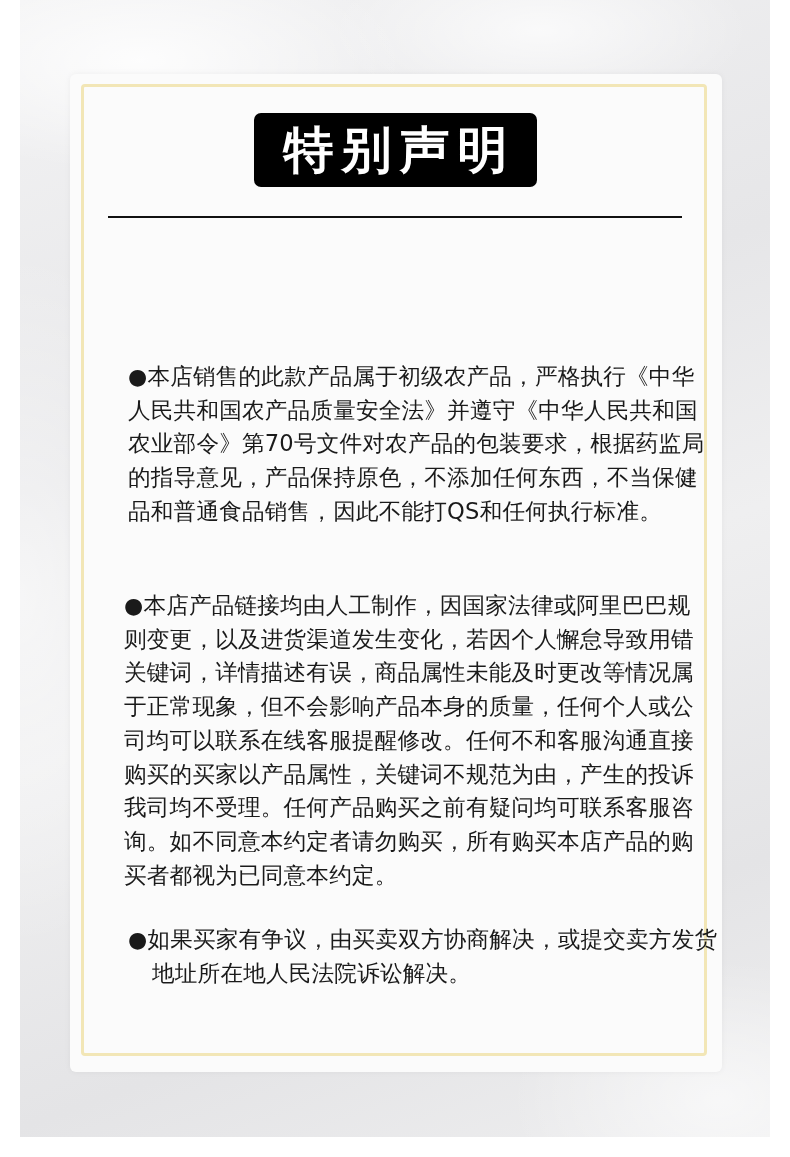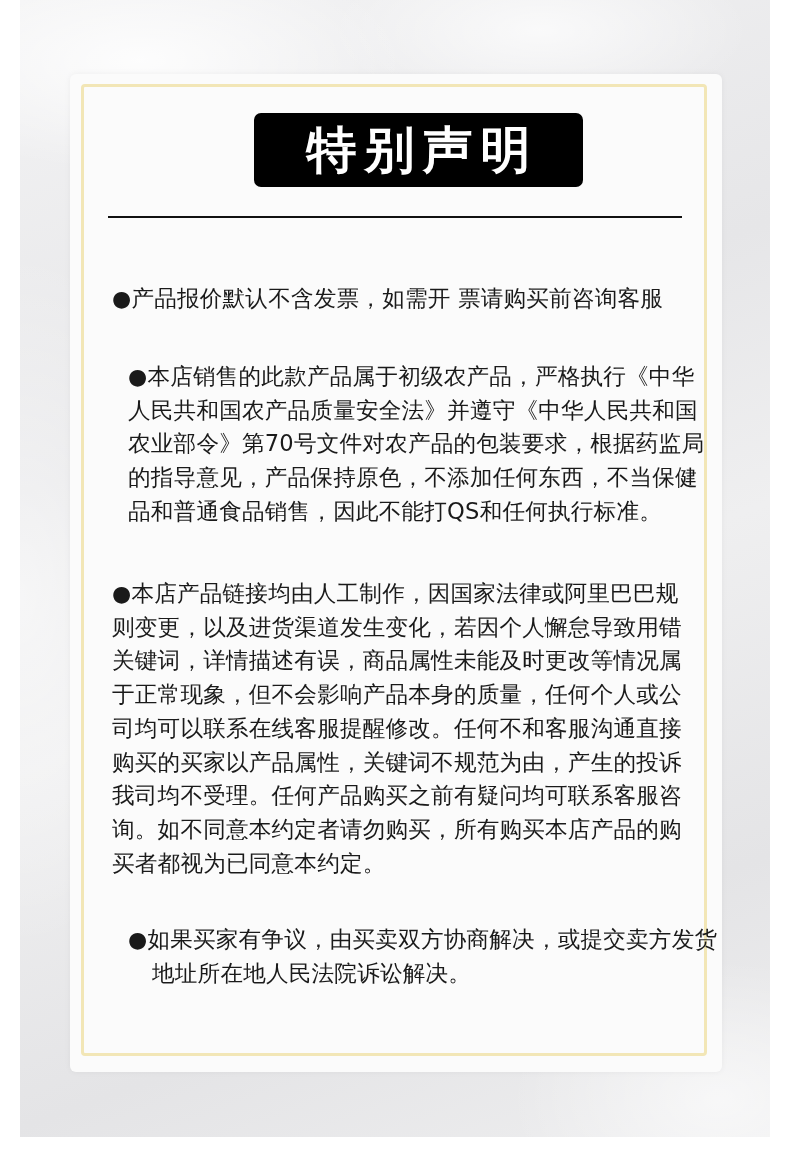--- a/index.html
+++ b/index.html
@@ -44,21 +44,21 @@
       width: 626px;
       height: 972px;
       border: 3px solid #f2e6b6;
       border-radius: 4px;
       box-sizing: border-box;
     }
     .title-box {
       position: absolute;
       left: 184px;
       top: 39px;
-      width: 329px;
+      width: 283px;
       height: 74px;
       background: #000000;
       border-radius: 7px;
       display: flex;
       align-items: center;
       justify-content: center;
     }
     .title-text {
       color: #ffffff;
       font-size: 50px;
@@ -116,28 +116,25 @@
 <div class="card">
   <div class="gold-frame"></div>
 
   <div class="title-box">
     <span class="title-text">特别声明</span>
   </div>
 
   <div class="divider"></div>
 
 
-  <p class="notice" id="notice-1" style="margin:0;">
-    <span class="bullet">●</span><span>产品报价默认不含发票，如需开 票请购买前咨询客服</span>
-  </p>
 
   <p class="notice" id="notice-2" style="margin:16px;">
     <span class="bullet">●</span><span>本店销售的此款产品属于初级农产品，严格执行《中华人民共和国农产品质量安全法》并遵守《中华人民共和国农业部令》第70号文件对农产品的包装要求，根据药监局的指导意见，产品保持原色，不添加任何东西，不当保健品和普通食品销售，因此不能打QS和任何执行标准。</span>
   </p>
 
-  <p class="notice" id="notice-3" style="margin:0;">
+  <p class="notice" id="notice-3" style="margin:12px;">
     <span class="bullet">●</span><span>本店产品链接均由人工制作，因国家法律或阿里巴巴规则变更，以及进货渠道发生变化，若因个人懈怠导致用错关键词，详情描述有误，商品属性未能及时更改等情况属于正常现象，但不会影响产品本身的质量，任何个人或公司均可以联系在线客服提醒修改。任何不和客服沟通直接购买的买家以产品属性，关键词不规范为由，产生的投诉我司均不受理。任何产品购买之前有疑问均可联系客服咨询。如不同意本约定者请勿购买，所有购买本店产品的购买者都视为已同意本约定。</span>
   </p>
 
   <p class="notice hanging" id="notice-4" style="margin:16px;">
     <span class="bullet">●</span><span>如果买家有争议，由买卖双方协商解决，或提交卖方发货地址所在地人民法院诉讼解决。</span>
   </p>
 </div>
 
 </body></html>

